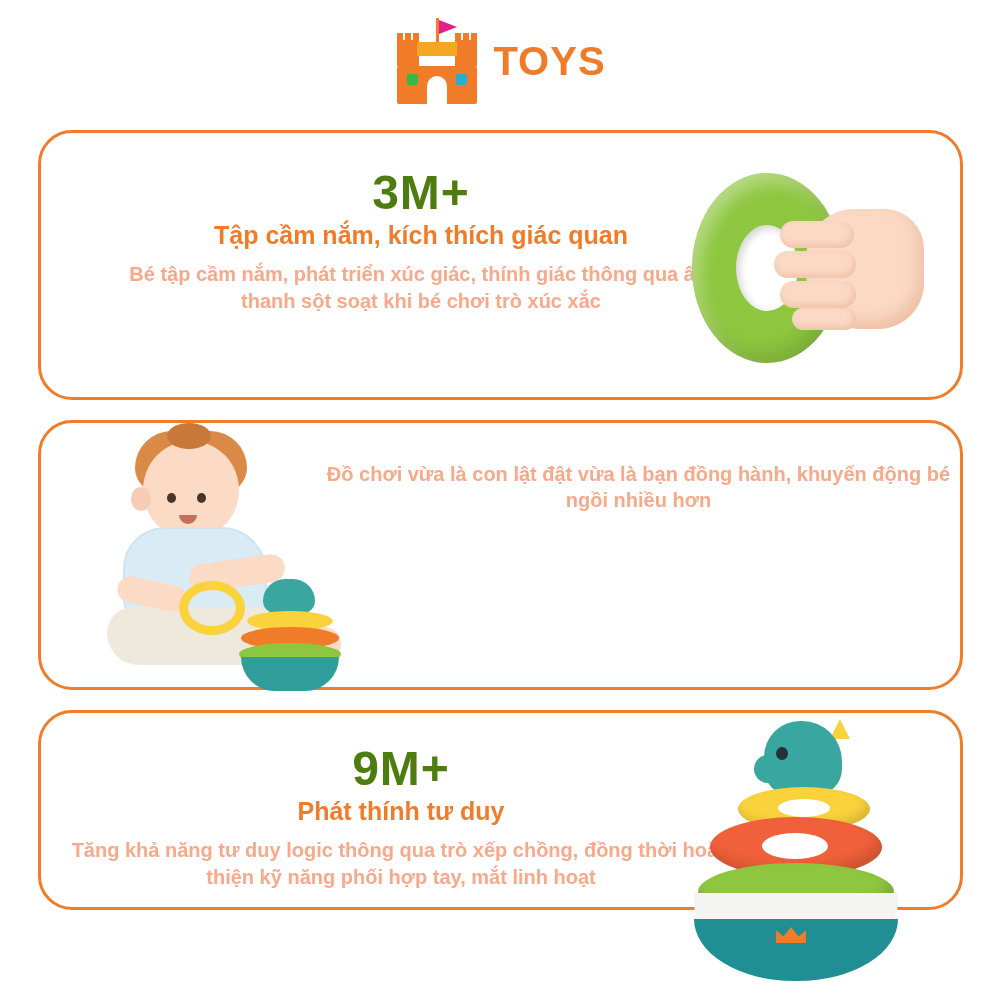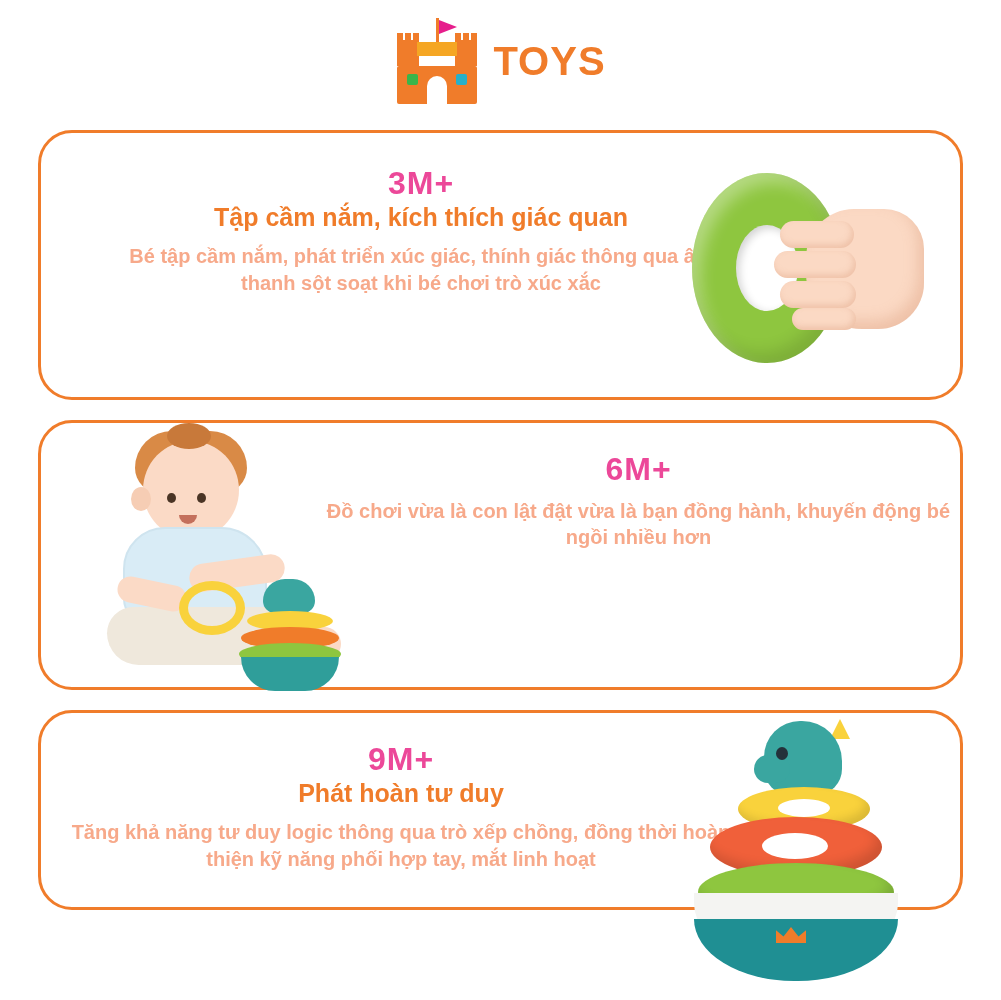--- a/index.html
+++ b/index.html
@@ -151,22 +151,22 @@
   }
   #card-3m { top: 130px; height: 270px; }
   #card-6m { top: 420px; height: 270px; }
   #card-9m { top: 710px; height: 200px; }
 
   .card-text {
     position: absolute;
     text-align: center;
   }
   .age {
-    color: #ec4899;
-    font-size: 32px;
+    color: #4d7c0f;
+    font-size: 48px;
     font-weight: bold;
     letter-spacing: 1px;
   }
   .headline {
     color: #f07c2a;
     font-size: 25px;
     font-weight: bold;
     line-height: 1.25;
   }
   .body-text {
@@ -492,30 +492,29 @@
     <div class="ring-y"></div>
     <div class="stack-small">
       <div class="dino"></div>
       <div class="r1"></div>
       <div class="r2"></div>
       <div class="r3"></div>
       <div class="base"></div>
     </div>
   </div>
   <div class="card-text" id="text-6m">
-    <div class="age">6M+</div>
     <div class="body-text">Đồ chơi vừa là con lật đật vừa là bạn đồng hành, khuyến động bé ngồi nhiều hơn</div>
   </div>
 </div>
 
 <div class="card" id="card-9m">
   <div class="card-text" id="text-9m">
     <div class="age">9M+</div>
     <div class="headline">
-      <div>Phát hoàn tư duy</div>
+      <div>Phát thính tư duy</div>
     </div>
     <div class="body-text">Tăng khả năng tư duy logic thông qua trò xếp chồng, đồng thời hoàn thiện kỹ năng phối hợp tay, mắt linh hoạt</div>
   </div>
   <div class="art stack-big" id="art-9m">
     <div class="dino-spike"></div>
     <div class="dino-body"></div>
     <div class="dino-snout"></div>
     <div class="dino-eye"></div>
     <div class="ring-yellow">
         <div class="h"></div>

